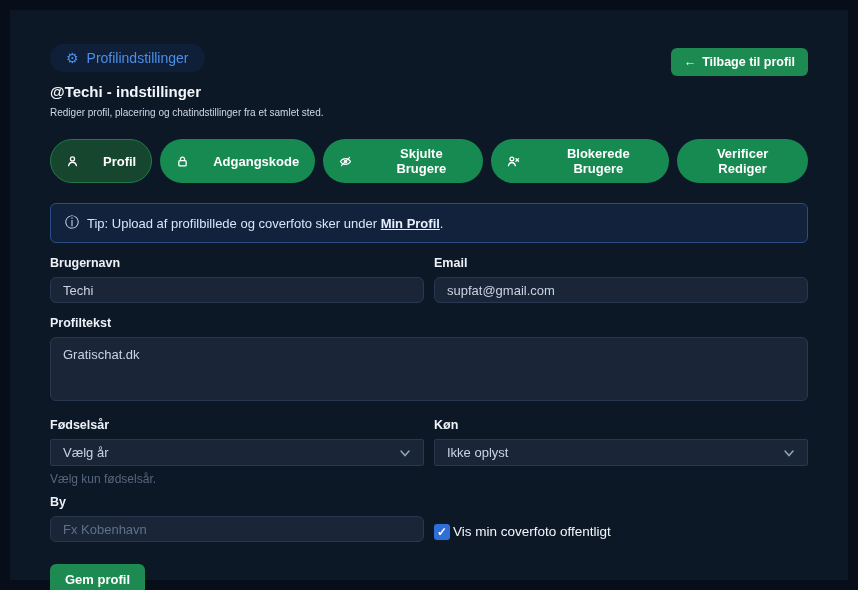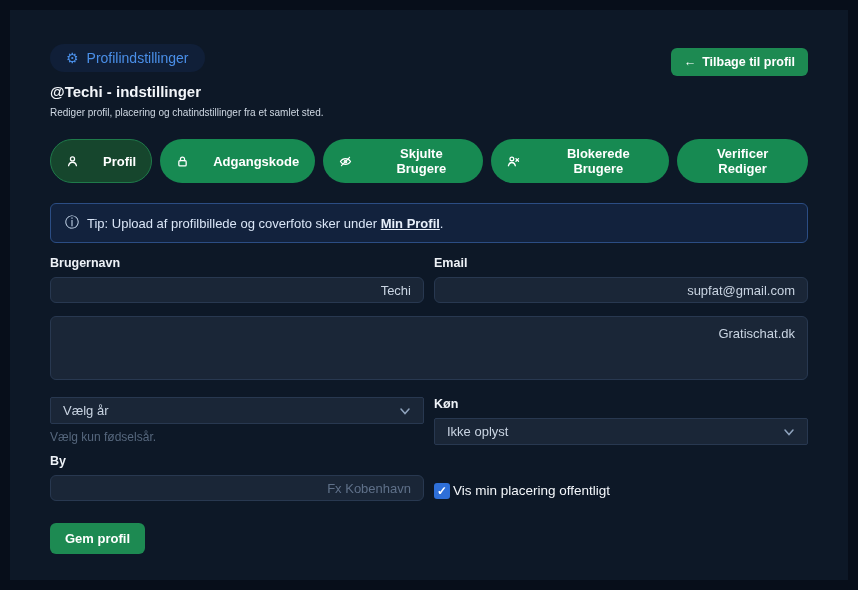--- a/index.html
+++ b/index.html
@@ -61,21 +61,21 @@
   
   .form { margin-top:13px; }
   .grid2 { display:grid; grid-template-columns:1fr 1fr; column-gap:10px; }
   .field-label {
     display:block; color:#eef2f7; font-size:12.5px; font-weight:bold;
     margin-bottom:7px;
   }
   .tbox {
     width:100%; background:#1a2637; border:1px solid #283850; border-radius:6px;
     color:#c9d4e2; font-size:13px; font-family:"Liberation Sans", sans-serif;
-    padding:0 12px; height:26px; outline:none;text-align:right;
+    padding:0 12px; height:26px; outline:none;
   }
   input.tbox::placeholder { color:#5f7089; }
   textarea.tbox { height:64px; padding:8px 12px; resize:none; line-height:1.4; }
   .selbox {
     position:relative; display:flex; align-items:center; cursor:pointer;
     width:100%; background:#1a2637; border:1px solid #283850; border-radius:2px;
     color:#c9d4e2; font-size:13px; padding:0 12px; height:27px;
   }
   .selbox .chev { position:absolute; right:12px; top:7px; }
   .row-gap { margin-top:13px; }
@@ -176,25 +176,27 @@
         <label class="field-label">Brugernavn</label>
         <input class="tbox" type="text" value="Techi" style="">
       </div>
       <div>
         <label class="field-label">Email</label>
         <input class="tbox" type="text" value="supfat@gmail.com" style="">
       </div>
     </div>
 
     <div class="row-gap">
+      <label class="field-label">Profiltekst</label>
       <textarea class="tbox" style="">Gratischat.dk</textarea>
     </div>
 
     <div class="grid2 row-gap">
       <div>
+        <label class="field-label">Fødselsår</label>
         <div class="selbox">
           <span>Vælg år</span>
           <span class="chev">
             <svg width="12" height="12" viewBox="0 0 12 12">
                 <polyline points="2,4 6,8.5 10,4" fill="none" stroke="#8fa3bd" stroke-width="1.5" stroke-linecap="round"></polyline>
               </svg>
           </span>
         </div>
         <div class="helper">Vælg kun fødselsår.</div>
       </div>
@@ -211,20 +213,20 @@
       </div>
     </div>
 
     <div class="grid2 row-by">
       <div>
         <label class="field-label">By</label>
         <input class="tbox" type="text" placeholder="Fx Kobenhavn" style="">
       </div>
       <div class="check-wrap">
         <span class="checkbox">✓</span>
-        <span class="check-label">Vis min placering offentligt</span>
+        <span class="check-label">Vis min coverfoto offentligt</span>
       </div>
     </div>
 
     <button class="save-btn">Gem profil</button>
   </div>
 
 </div>
 
 </body></html>

